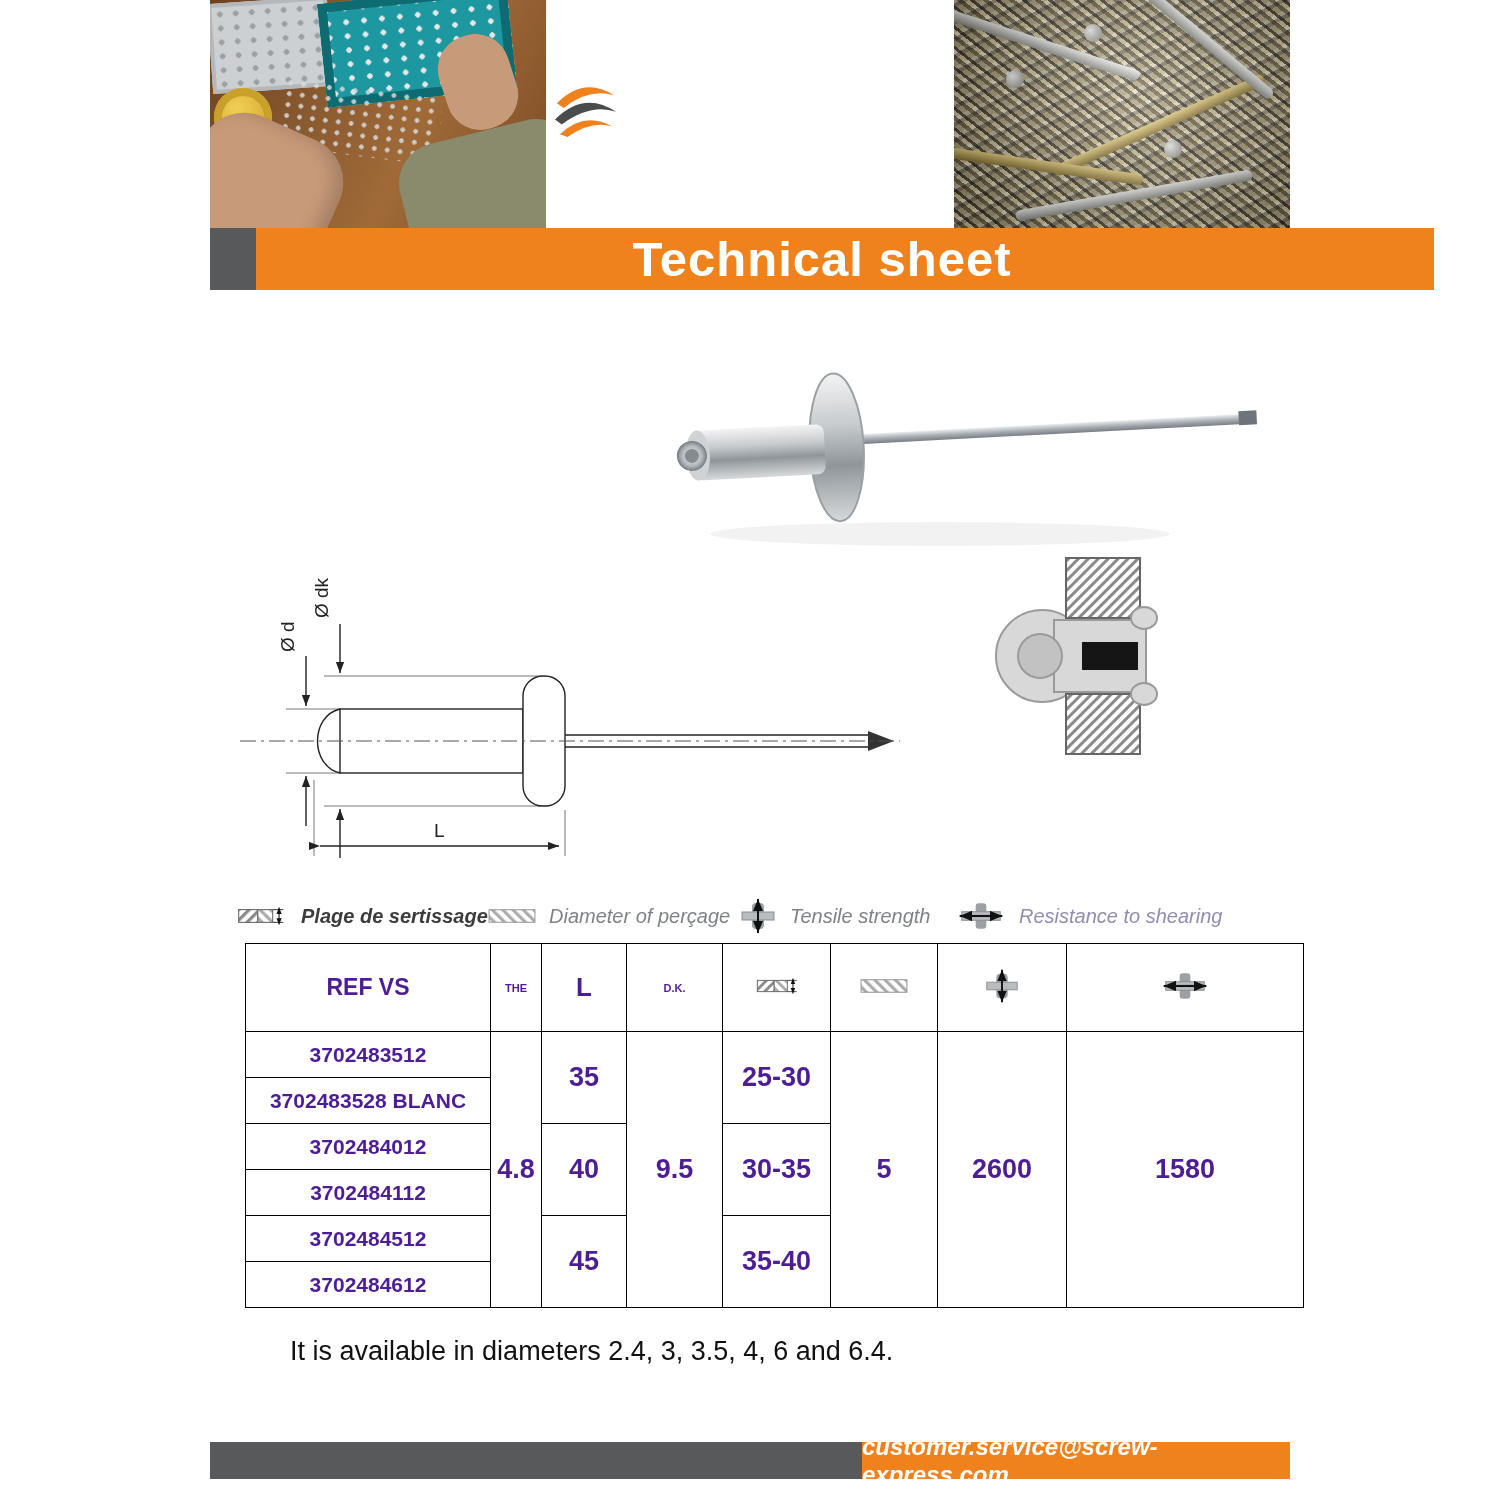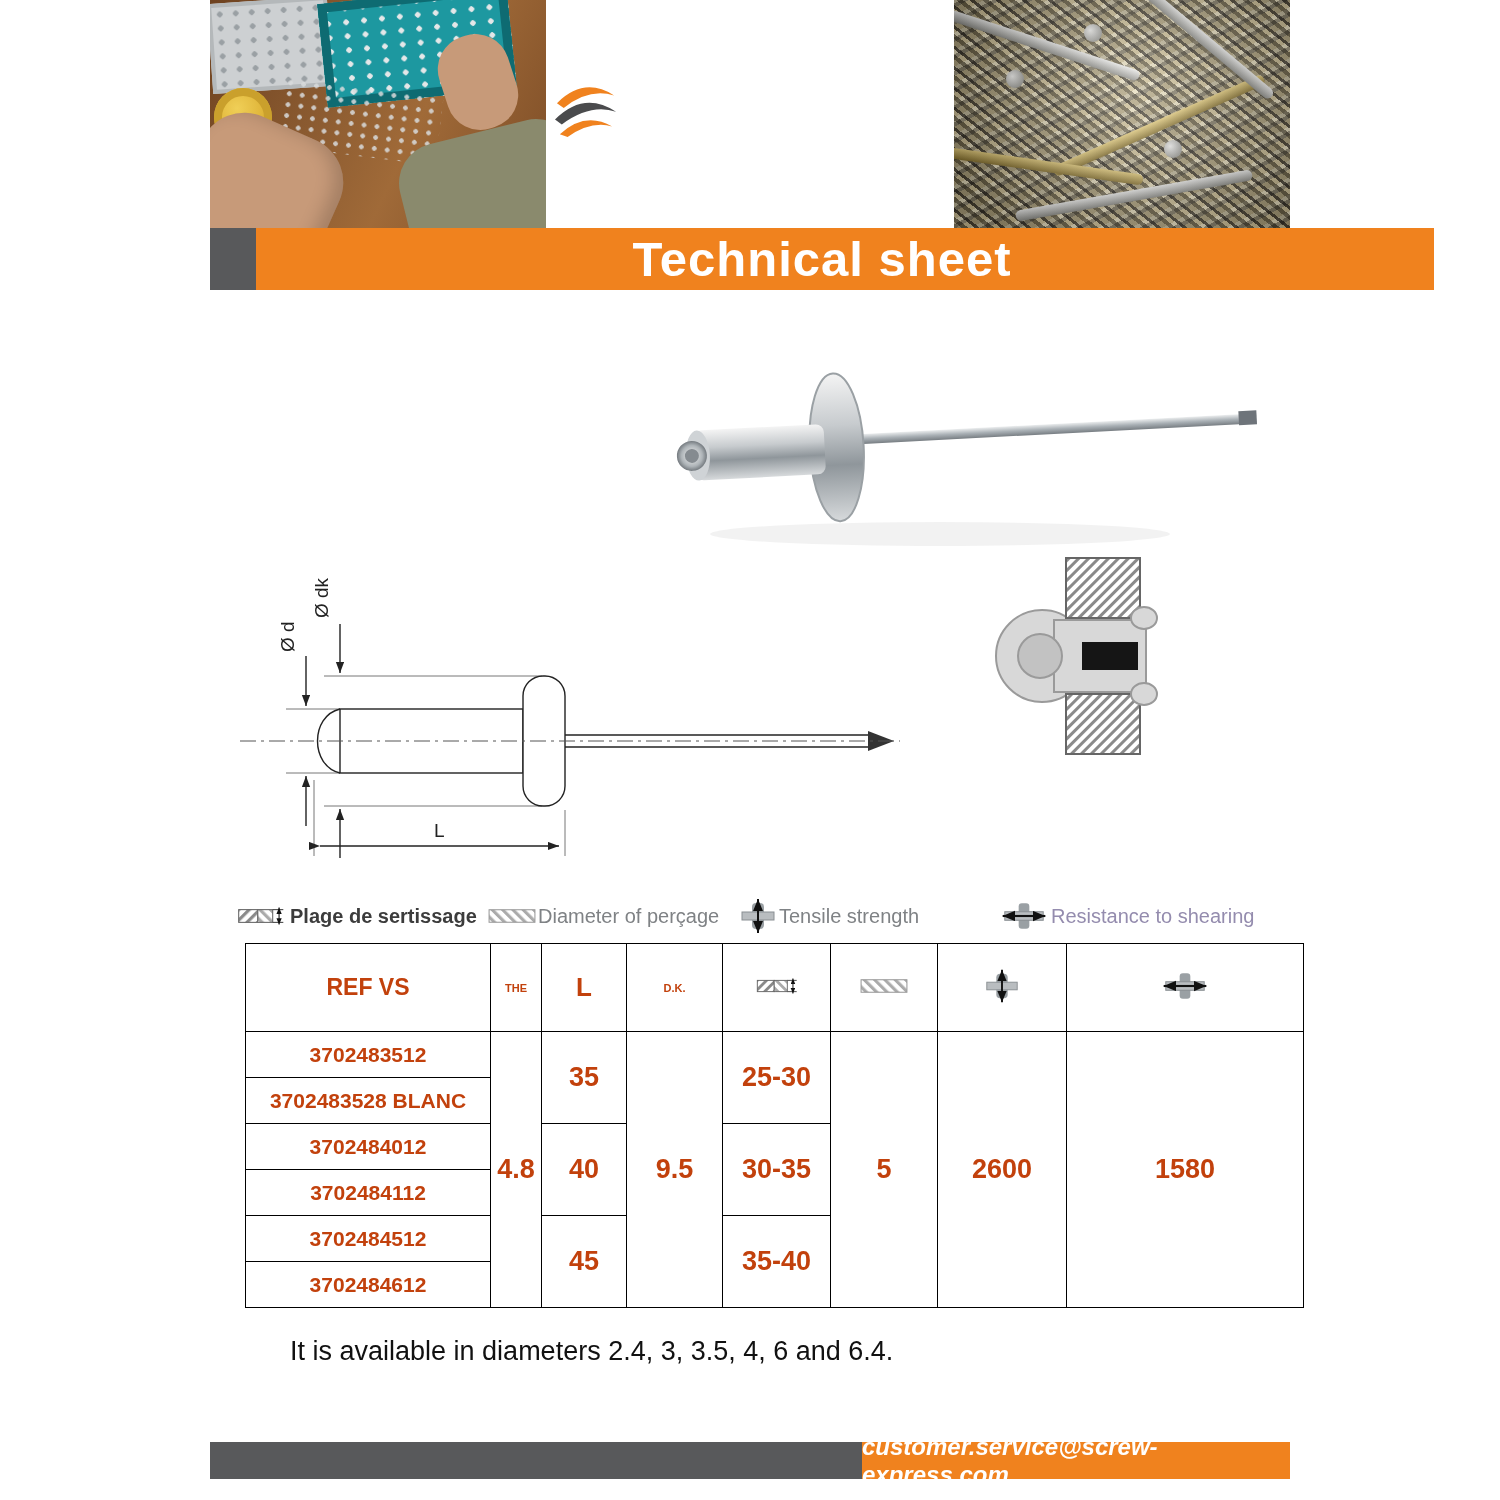--- a/index.html
+++ b/index.html
@@ -56,29 +56,29 @@
   
   .rivet-photo{position:absolute;left:600px;top:332px;width:680px;height:230px;}
   .tech-drawing{position:absolute;left:228px;top:556px;width:690px;height:320px;}
   .cross-section{position:absolute;left:994px;top:552px;width:192px;height:216px;}
   .tech-drawing text{font-size:19px;fill:#222;font-family:"Liberation Sans",sans-serif;}
   .thin{stroke:#777;stroke-width:1;}
   .dline{stroke:#222;stroke-width:1.4;fill:none;}
 
   
   .legend-item{position:absolute;top:896px;display:flex;align-items:center;height:40px;}
-  .legend-label{margin-left:1px;font-size:20px;white-space:nowrap;}
+  .legend-label{margin-left:12px;font-size:20px;white-space:nowrap;font-style:italic;}
   .legend-1 .legend-label{color:#3c3c3c;font-weight:700;}
   .legend-2 .legend-label,.legend-3 .legend-label{color:#7f8285;}
   .legend-4 .legend-label{color:#948cae;}
 
   
   .spec-table{position:absolute;left:245px;top:943px;border-collapse:collapse;table-layout:fixed;}
   .spec-table th,.spec-table td{border:1.5px solid #000;text-align:center;vertical-align:middle;
-    font-weight:700;color:#c2410c;padding:0;}
+    font-weight:700;color:#4c1d95;padding:0;}
   .spec-table thead tr{height:88px;}
   .spec-table tbody tr{height:46px;}
   .th-ref{font-size:23px;}
   .th-small{font-size:11px;margin-left:40px;}
   .th-l{font-size:26px;}
   .cell-ref{font-size:21px;}
   .cell-val{font-size:27px;}
 
   
   .note{position:absolute;left:290px;top:1336px;font-size:27px;color:#111;}
@@ -238,21 +238,21 @@
   </div>
   <div class="legend-item legend-3" style="left:738px;">
     <svg width="40" height="44" viewBox="0 0 40 42">
       <rect x="14" y="8" width="12" height="26" rx="4" fill="#9aa0a4"></rect>
       <rect x="4" y="17" width="32" height="8" fill="#b9bdc0" stroke="#8a8f93"></rect>
       <line x1="20" y1="21" x2="20" y2="4" stroke="#111" stroke-width="2" marker-end="url(#arrS)"></line>
       <line x1="20" y1="21" x2="20" y2="38" stroke="#111" stroke-width="2" marker-end="url(#arrS)"></line>
     </svg>
     <span class="legend-label">Tensile strength</span>
   </div>
-  <div class="legend-item legend-4" style="left:998px;text-align:right;">
+  <div class="legend-item legend-4" style="left:955px;text-align:right;">
     <svg width="52" height="32" viewBox="0 0 48 30">
       <rect x="19" y="3" width="10" height="24" rx="3" fill="#9aa0a4"></rect>
       <rect x="6" y="11" width="36" height="8" fill="#b9bdc0" stroke="#8a8f93"></rect>
       <line x1="24" y1="15" x2="4" y2="15" stroke="#111" stroke-width="2" marker-end="url(#arrS)"></line>
       <line x1="24" y1="15" x2="44" y2="15" stroke="#111" stroke-width="2" marker-end="url(#arrS)"></line>
     </svg>
     <span class="legend-label">Resistance to shearing</span>
   </div>
 
   <table class="spec-table">

